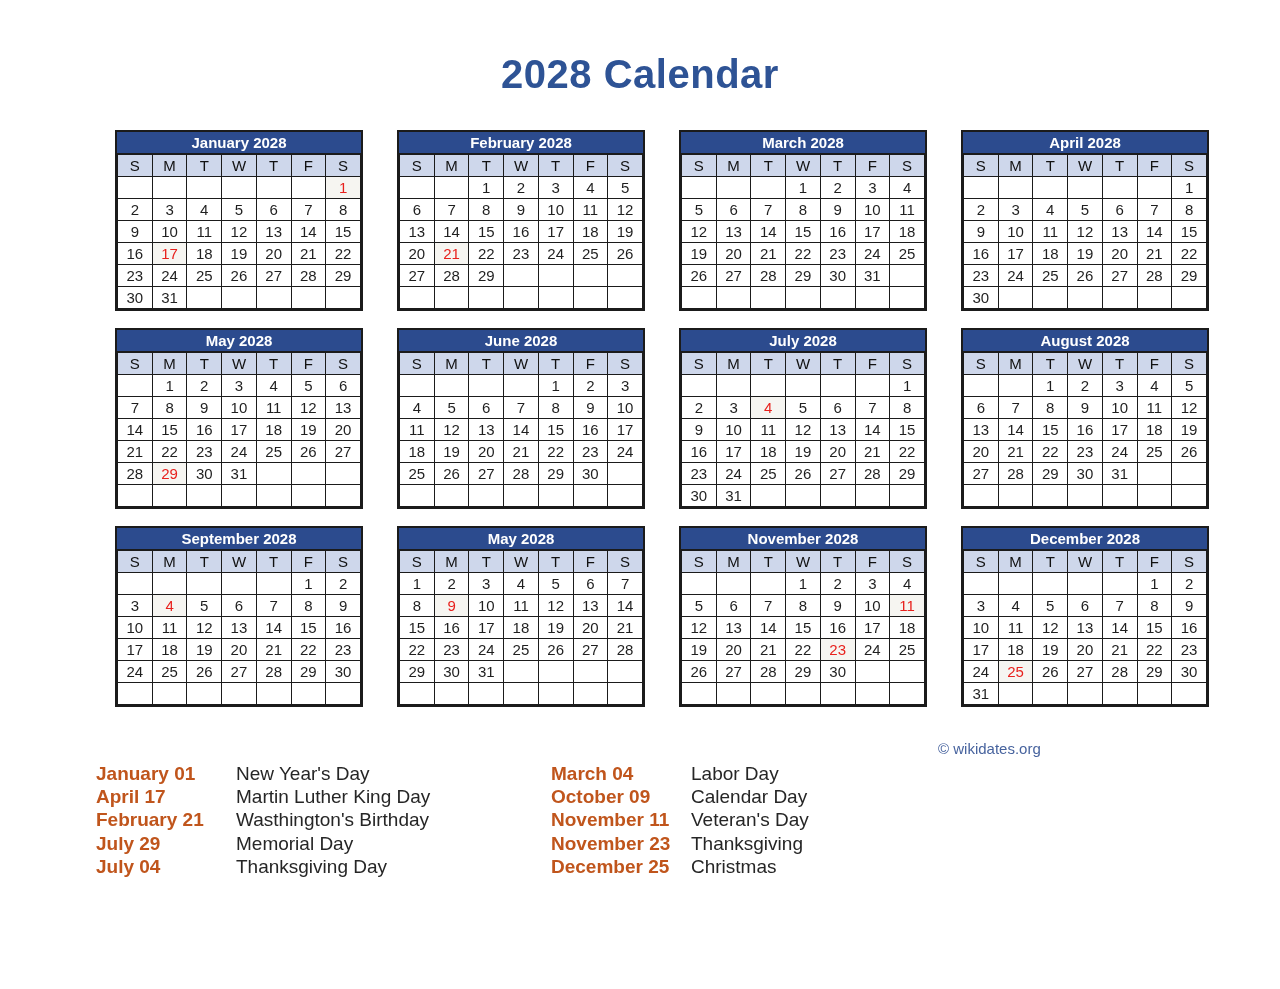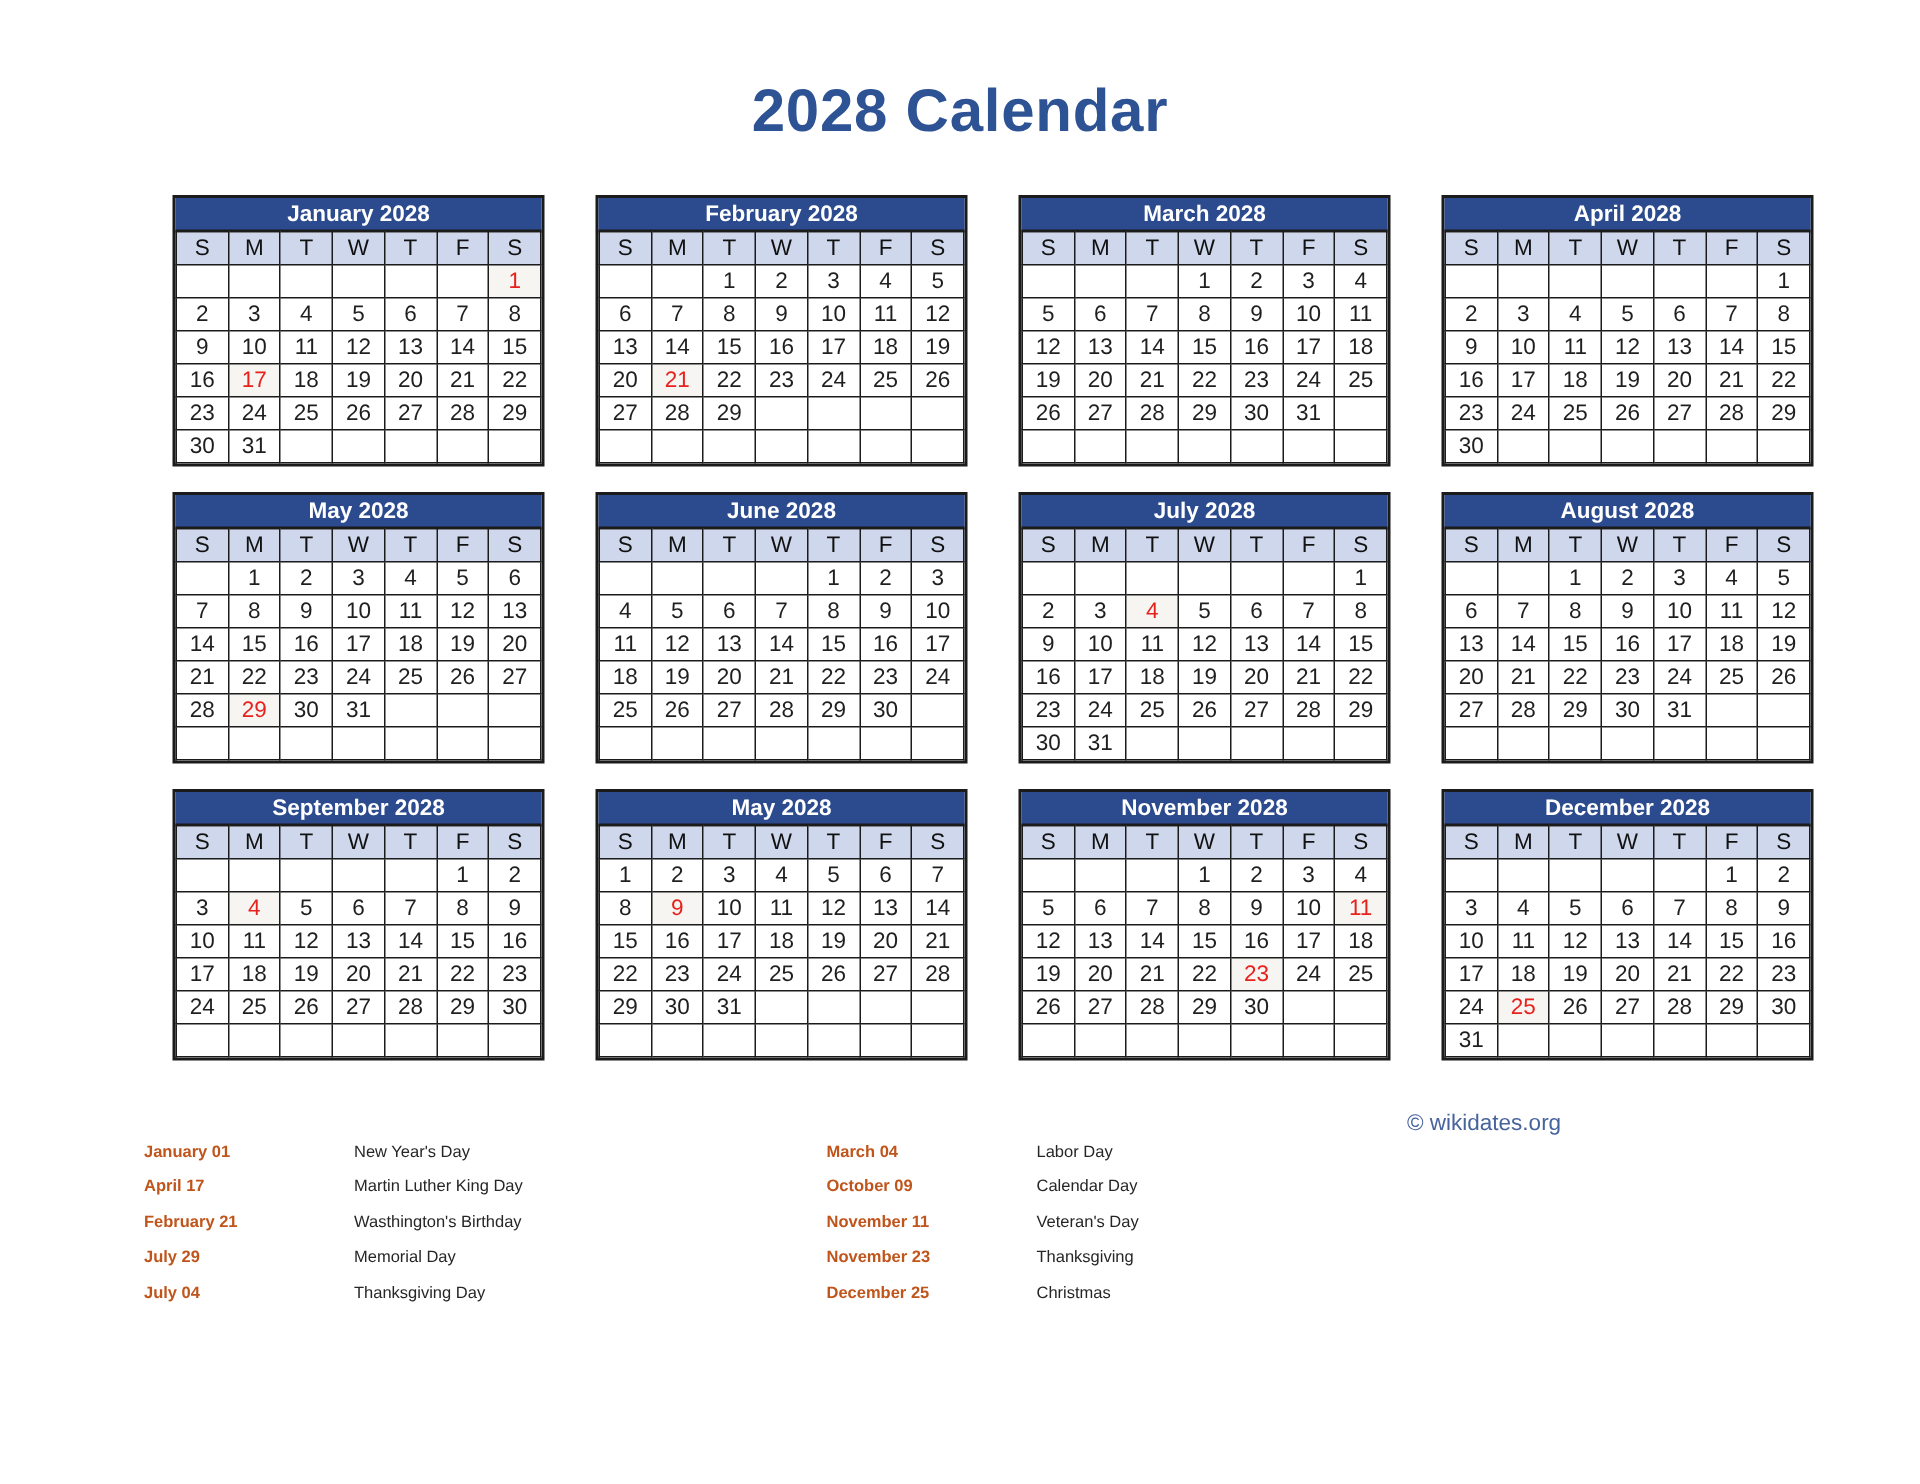--- a/index.html
+++ b/index.html
@@ -46,21 +46,21 @@
     border:1px solid var(--border-dark);color:var(--date-text);background:#fff;
   }
   table.month-table td.red-day{color:var(--red-date);background:var(--red-cell-bg);}
   .credit{
     position:absolute;left:938px;top:740px;width:248px;
     font-size:15px;color:var(--credit-blue);text-decoration:none;
   }
   .legend-col{position:absolute;top:762px;}
   .legend-col.left{left:96px;}
   .legend-col.right{left:551px;}
-  .legend-row{height:23.4px;display:flex;align-items:flex-start;font-size:11px;}
+  .legend-row{height:23.4px;display:flex;align-items:center;font-size:19px;}
   .legend-date{width:140px;font-weight:bold;color:var(--legend-date);}
   .legend-name{color:var(--legend-name);}
 </style>
 </head>
 <body>
 
 <div class="page-title">2028 Calendar</div>
 
 <div class="calendar-grid">
     <div class="month">

